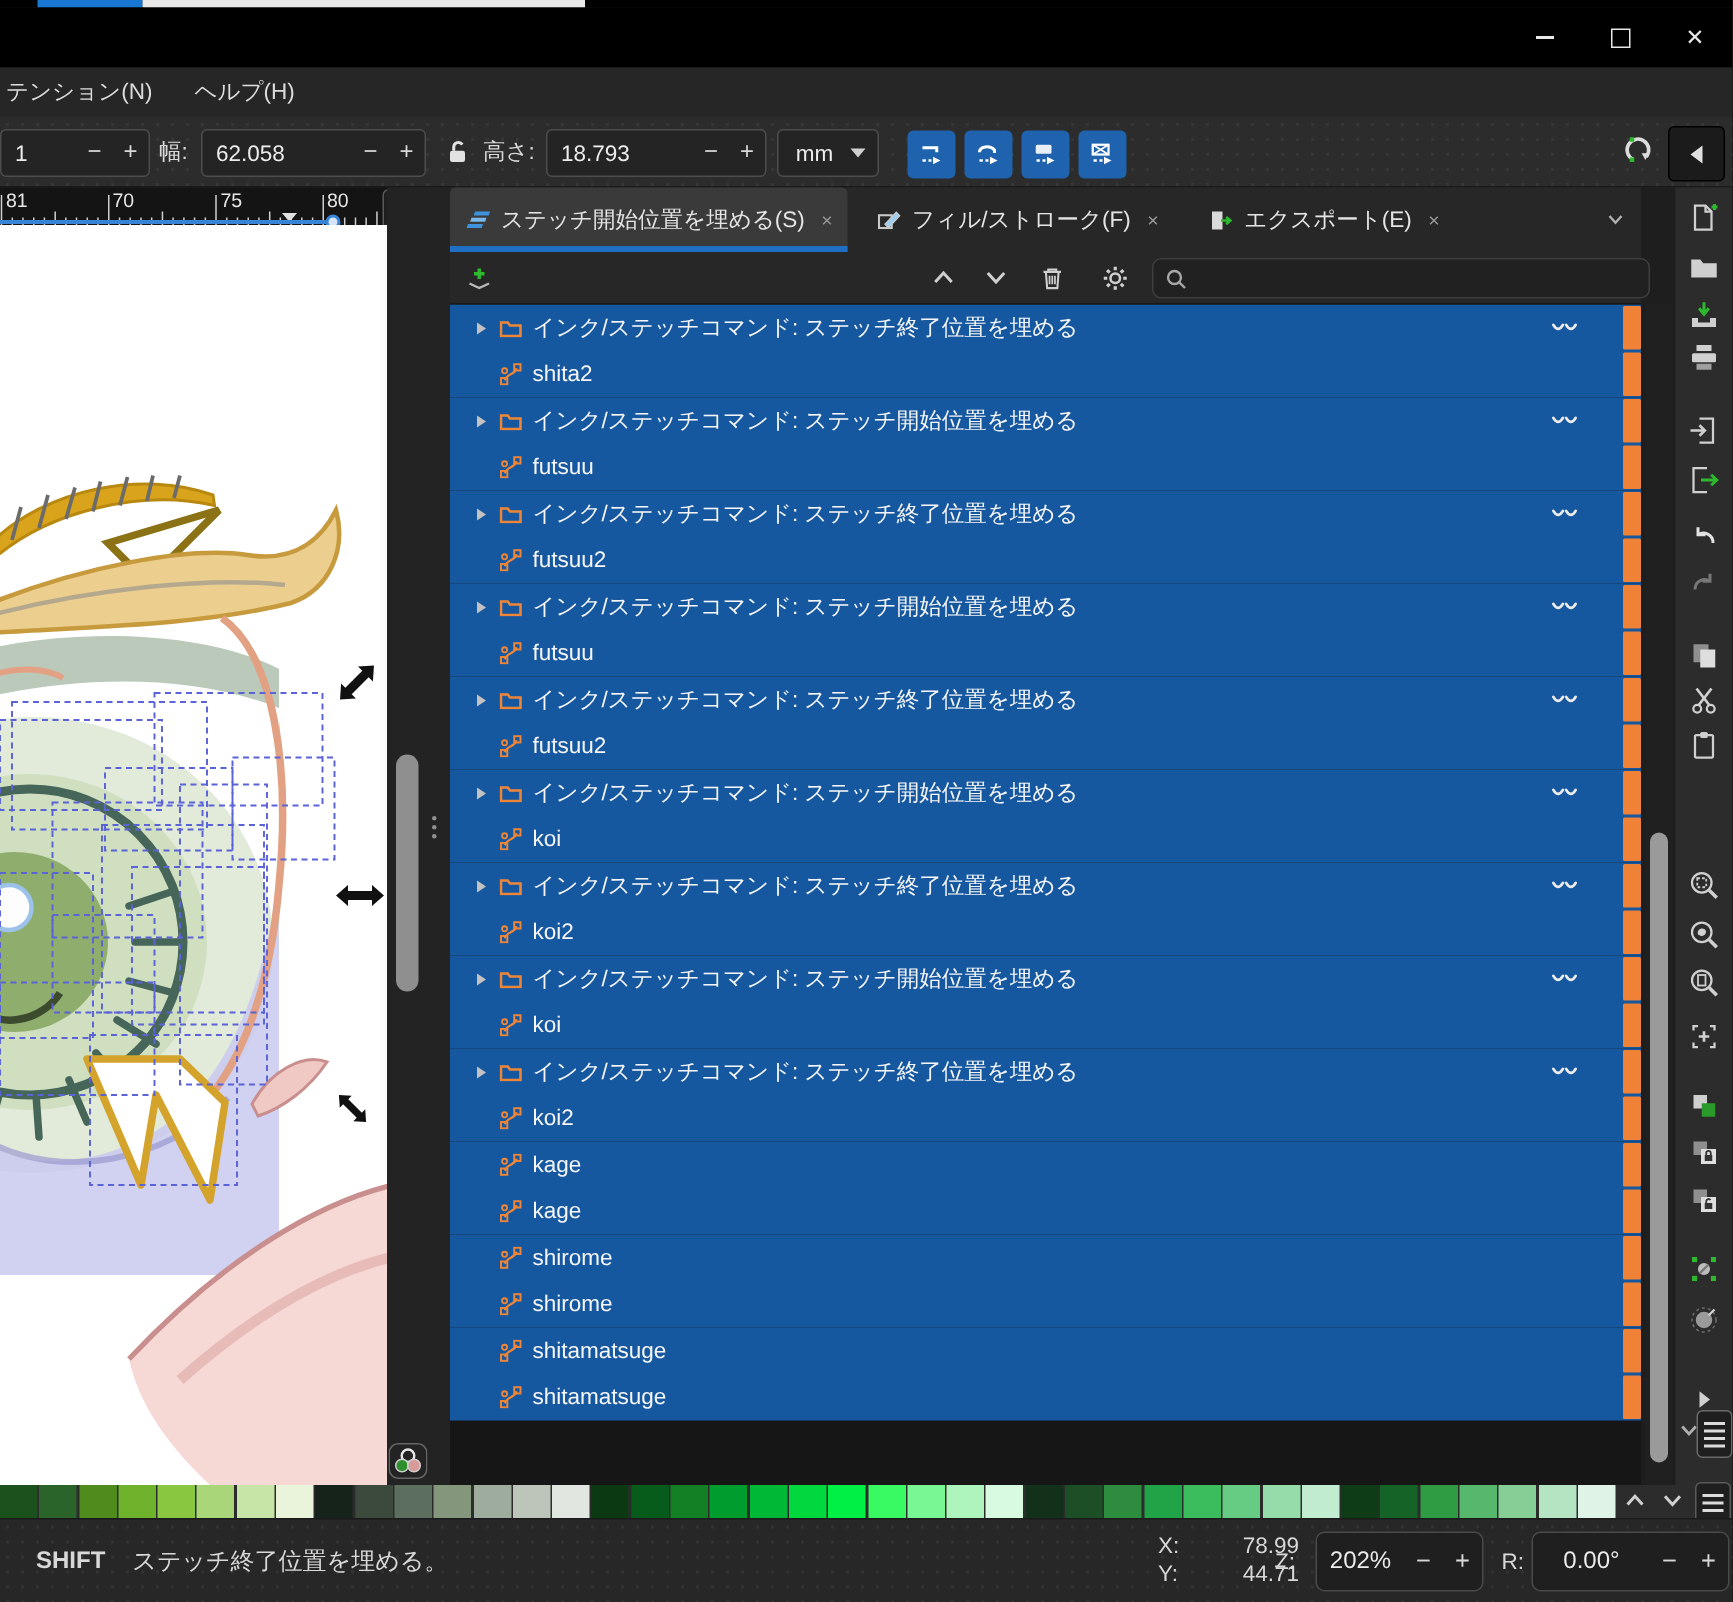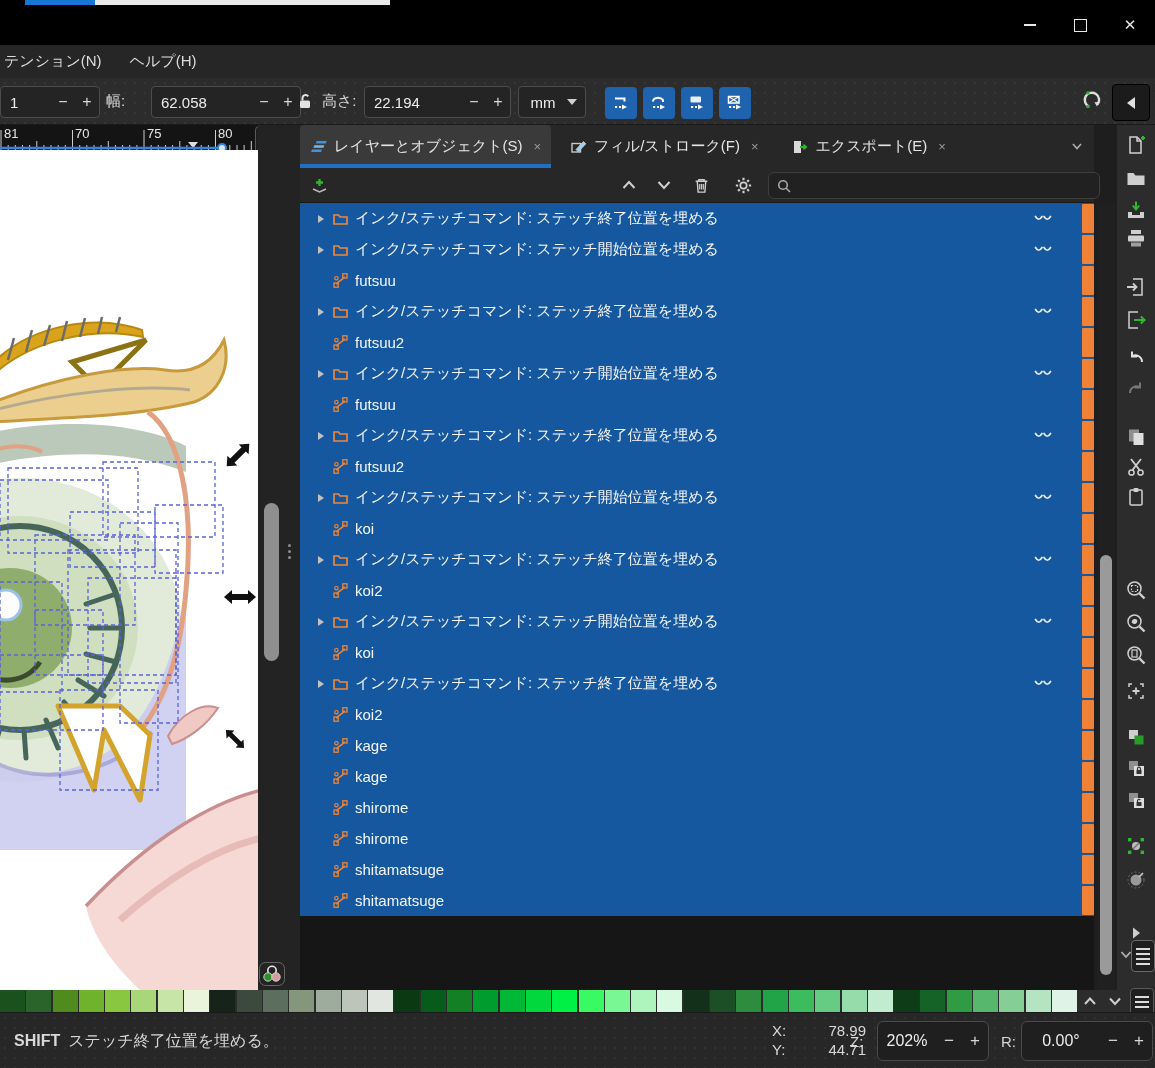--- a/index.html
+++ b/index.html
@@ -89,21 +89,21 @@
   #palette-swatches{position:absolute;left:0;top:0;height:22px;width:1080px;display:flex;gap:1.3px;overflow:hidden;}
   .swatch{flex:0 0 25px;height:22px;}
   .pal-nav{position:absolute;top:3px;}
   #palette-menu-btn{position:absolute;left:1130px;top:-2px;width:22px;height:26px;background:#1f1f1f;border:1px solid #5a5a5a;border-radius:4px;display:flex;flex-direction:column;justify-content:center;gap:3px;align-items:center;}
   #palette-menu-btn i{display:block;width:14px;height:2px;background:#dcdcdc;}
 
   
   #statusbar{left:0;top:1012px;width:1155px;height:56px;background:#272727;border-top:1px solid #1b1b1b;box-sizing:border-box;
     background-image:radial-gradient(#323232 1px, transparent 1.2px);background-size:10px 10px;}
   #status-hint{position:absolute;left:6px;top:0;height:56px;display:flex;align-items:center;color:#d8d8d8;font-size:16px;white-space:nowrap;}
-  #status-hint b{margin:0 8px;}
+  #status-hint b{margin:0 18px;}
   #xy-block{position:absolute;left:772px;top:9px;display:grid;grid-template-columns:24px 70px;row-gap:2px;color:#d8d8d8;font-size:15px;}
   #xy-block .v{text-align:right;}
   .sb-label{position:absolute;color:#d8d8d8;font-size:15px;top:20px;}
   .sb-spin{position:absolute;top:8px;height:40px;background:#1f1f1f;border:1px solid #4a4a4a;border-radius:6px;display:flex;align-items:center;box-sizing:border-box;overflow:hidden;}
   .sb-spin .val{display:flex;align-items:center;justify-content:center;color:#ececec;font-size:16px;flex:1;}
   .sb-spin .sbtn{width:26px;display:flex;align-items:center;justify-content:center;color:#d8d8d8;font-size:17px;}
 </style>
 </head>
 <body>
 
@@ -128,34 +128,34 @@
   <span>ヘルプ(H)</span>
 </div>
 
 <div id="toolbar" class="abs">
   <div class="spin" style="left:0;width:100px;">
     <div class="val">1</div>
     <div class="sbtn">−</div>
     <div class="sbtn">+</div>
   </div>
   <div class="tlabel" style="left:106px;">幅:</div>
-  <div class="spin" style="left:134px;width:150px;margin-left:17px;">
+  <div class="spin" style="left:134px;width:150px;">
     <div class="val">62.058</div>
     <div class="sbtn">−</div>
     <div class="sbtn">+</div>
   </div>
   <div class="abs" style="left:297px;top:14px;">
     <svg width="16" height="18" viewBox="0 0 16 18">
         <rect x="3" y="8.5" width="10" height="7.5" rx="1.5" fill="#e2e2e2"></rect>
         <path d="M5.5 8.5 V6 A3.1 3.1 0 0 1 11.2 4.4" fill="none" stroke="#e2e2e2" stroke-width="2"></path>
       </svg>
   </div>
   <div class="tlabel" style="left:322px;">高さ:</div>
   <div class="spin" style="left:364px;width:147px;">
-    <div class="val">22.194</div>
+    <div class="val">18.793</div>
     <div class="sbtn">−</div>
     <div class="sbtn">+</div>
   </div>
   <div class="spin" id="unit-dd">
     <div class="val">mm</div>
     <i class="dd-caret"></i>
   </div>
   <div class="bluebtn" style="left:605px;">
     <svg width="20" height="20" viewBox="0 0 20 20">
         <path d="M4 5.5 h9.5 v3" fill="none" stroke="#fff" stroke-width="2"></path>
@@ -309,21 +309,21 @@
 <div id="panel" class="abs">
   <div id="tabbar">
     <div class="tab active">
       <svg width="17" height="14" viewBox="0 0 17 14">
           <g transform="skewX(-18)">
             <rect x="7" y="1" width="10" height="2.6" fill="#3f93dc"></rect>
             <rect x="6" y="5.2" width="10" height="2.6" fill="#7ab8ec"></rect>
             <rect x="5" y="9.4" width="10" height="2.6" fill="#3f93dc"></rect>
           </g>
         </svg>
-      <span>レイヤーとオブジェクト(S)</span>
+      <span>ステッチ開始位置を埋める(S)</span>
       <span class="tclose">×</span>
     </div>
     <div class="tab" style="margin-left:10px;justify-content:center;">
       <svg width="16" height="14" viewBox="0 0 16 14">
           <rect x="1" y="3.5" width="8.5" height="8.5" fill="none" stroke="#c9c9c9" stroke-width="1.4"></rect>
           <path d="M5 9.5 L12.5 1.5 L14.8 3.8 L7.3 11.8 Z" fill="#9ad0f5" stroke="#c9c9c9" stroke-width="0.9"></path>
         </svg>
       <span>フィル/ストローク(F)</span>
       <span class="tclose">×</span>
     </div>
@@ -391,20 +391,33 @@
           <svg width="15" height="13" viewBox="0 0 15 13">
             <path d="M1 3 h4.5 l1.5 2 H14 V12 H1 Z" fill="none" stroke="#ef8637" stroke-width="1.7"></path>
           </svg>
         </span>
         <span class="rlabel">インク/ステッチコマンド: ステッチ終了位置を埋める</span>
         <span class="eye">
           <svg width="18" height="10" viewBox="0 0 18 10">
             <path d="M1.5 2.5 Q4.7 8 8 2.5 M10 2.5 Q13.3 8 16.5 2.5" fill="none" stroke="#ececec" stroke-width="1.7" stroke-linecap="round"></path>
           </svg>
         </span>
+        <span class="hl"></span>
+      </div>
+      <div class="lrow sel">
+        <span class="exp"></span>
+        <span class="ticon">
+          <svg width="15" height="15" viewBox="0 0 15 15">
+            <path d="M3.5 11.5 C5.5 6.5 9.5 8.5 11.5 3.5" fill="none" stroke="#ef8637" stroke-width="1.4"></path>
+            <rect x="1" y="10" width="4.2" height="4.2" fill="none" stroke="#ef8637" stroke-width="1.3"></rect>
+            <rect x="9.8" y="0.8" width="4.2" height="4.2" fill="none" stroke="#ef8637" stroke-width="1.3"></rect>
+            <circle cx="3.4" cy="5.2" r="1.7" fill="none" stroke="#ef8637" stroke-width="1.2"></circle>
+          </svg>
+        </span>
+        <span class="rlabel">shita2</span>
         <span class="hl"></span>
       </div>
       <div class="lrow sel">
         <span class="exp">
           <i class="tri"></i>
         </span>
         <span class="ticon">
           <svg width="15" height="13" viewBox="0 0 15 13">
             <path d="M1 3 h4.5 l1.5 2 H14 V12 H1 Z" fill="none" stroke="#ef8637" stroke-width="1.7"></path>
           </svg>

